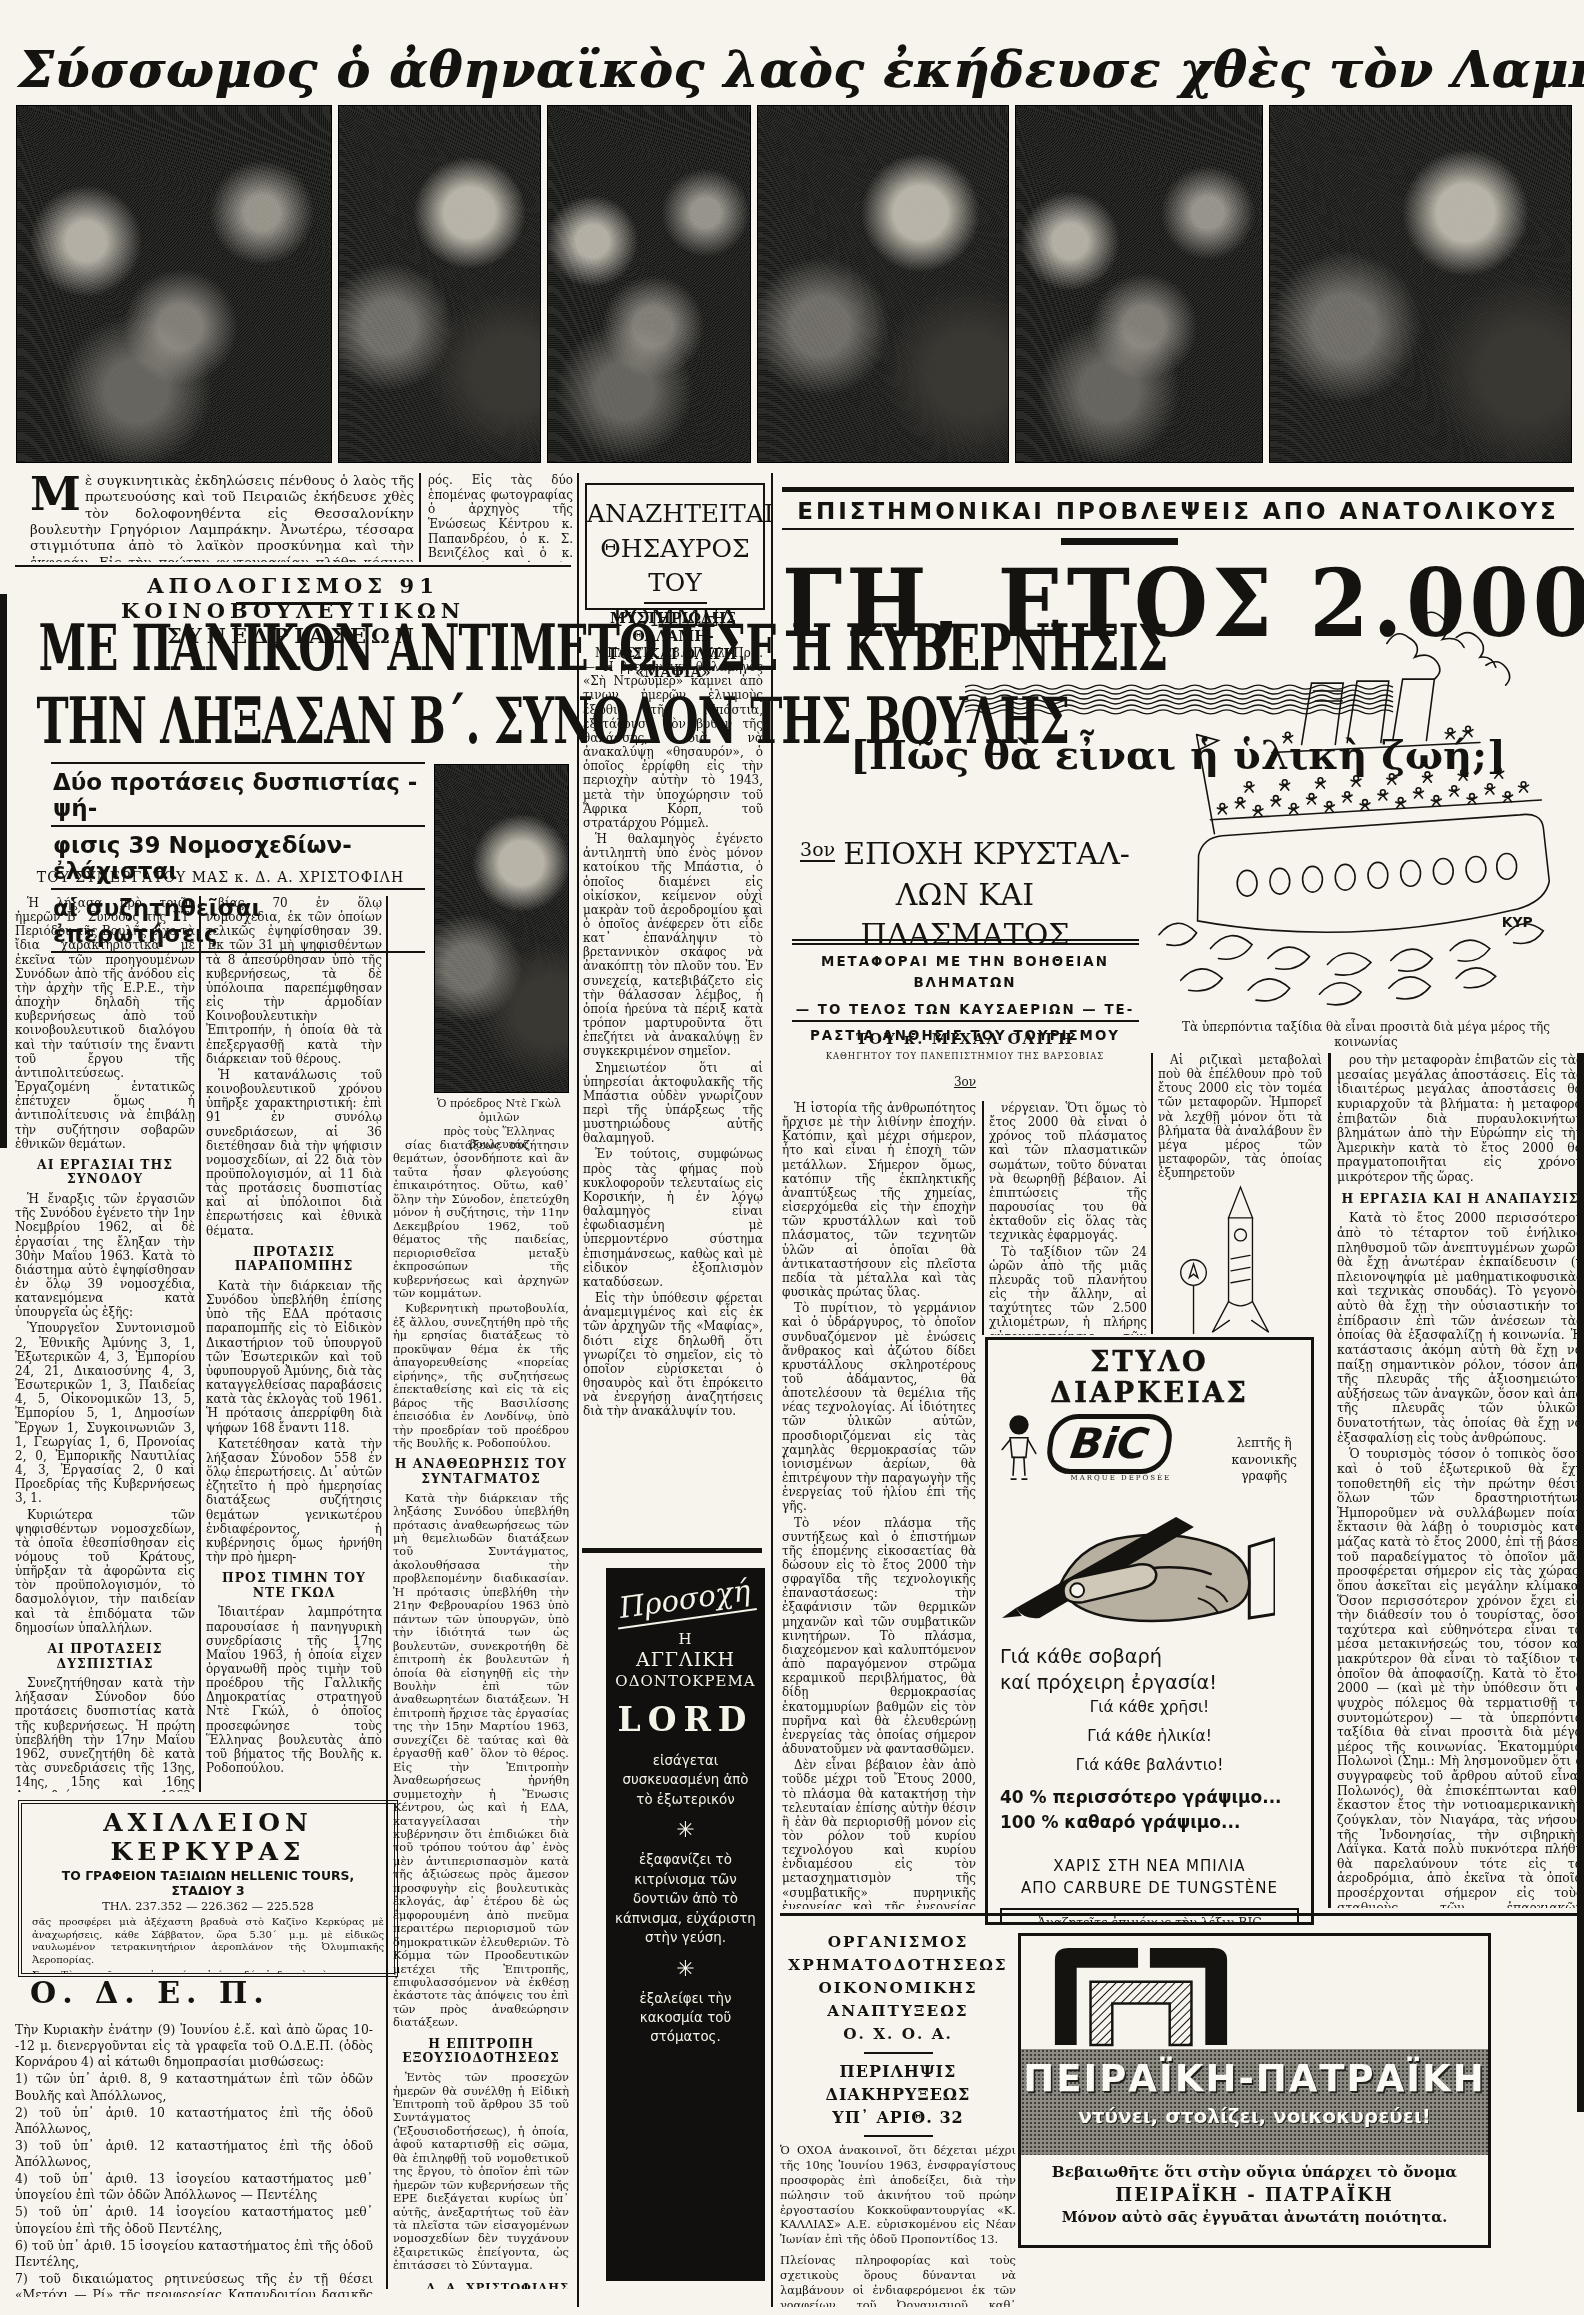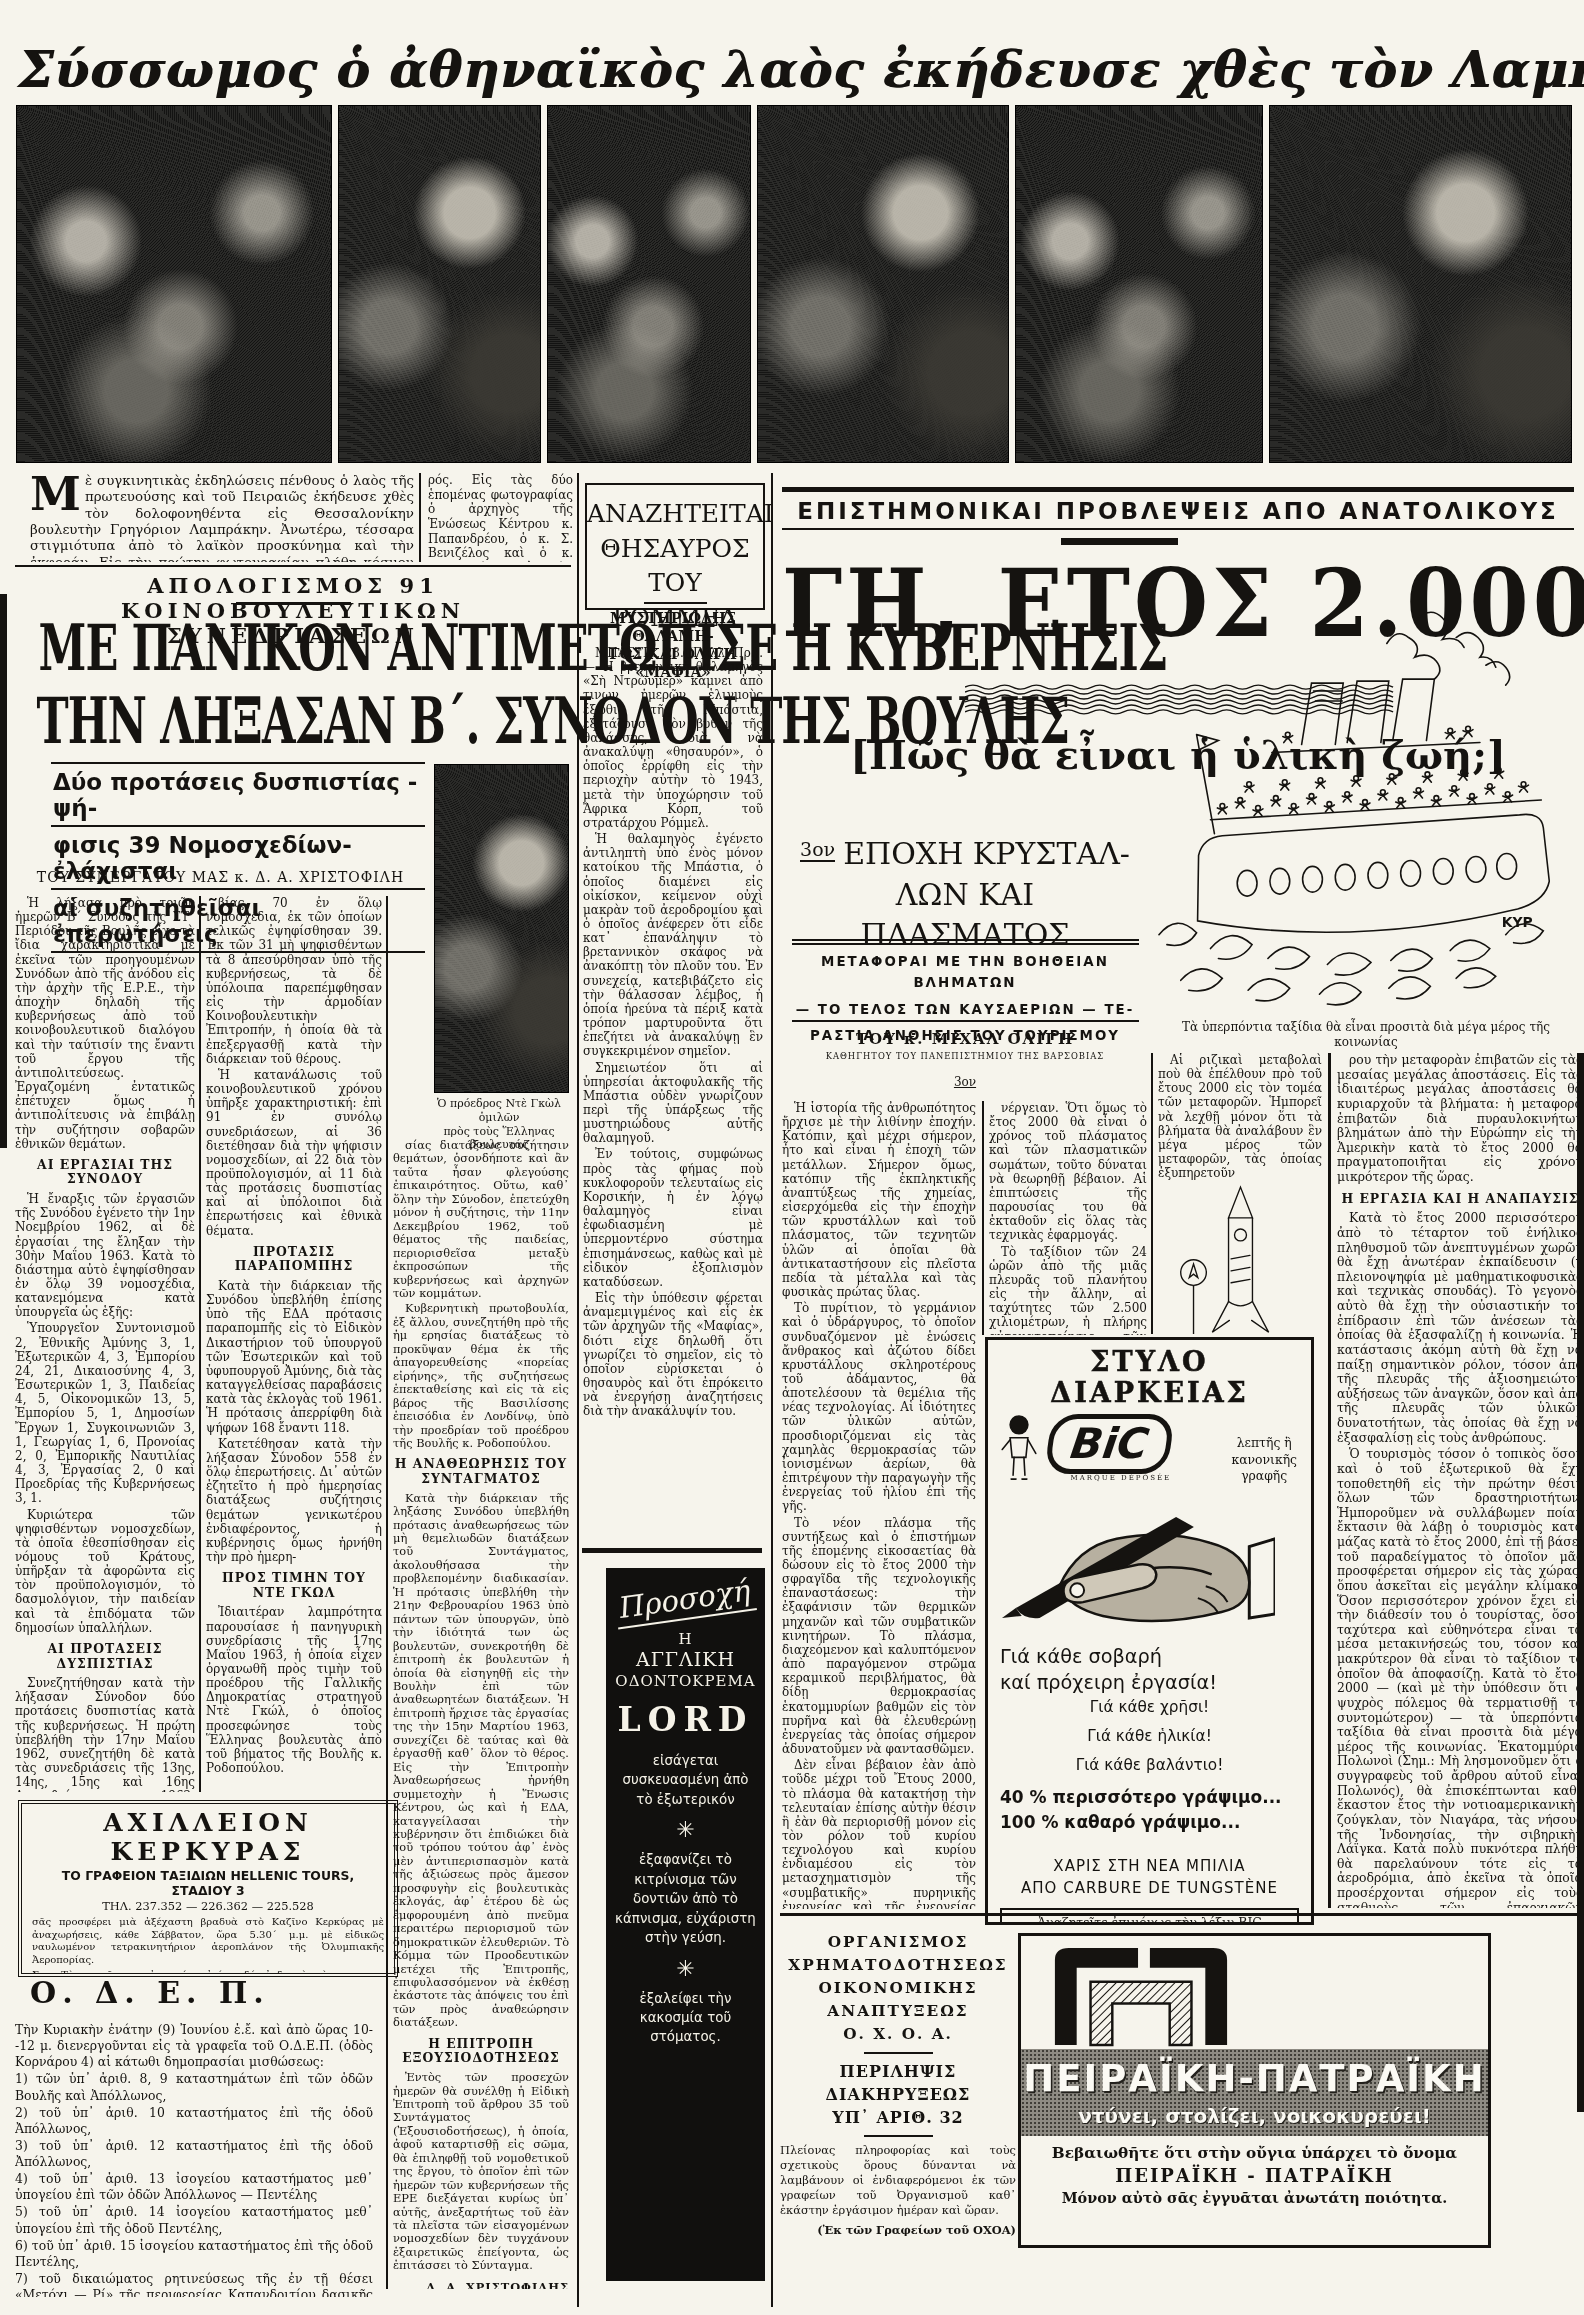--- a/index.html
+++ b/index.html
@@ -96,21 +96,21 @@
   .marque{font-size:7px;letter-spacing:2px;text-align:right;}
   .oxoa{text-align:center;overflow:hidden;}
   .oxoa .h{font-weight:bold;font-size:15.3px;letter-spacing:2px;line-height:1.5;}
   .oxoa .sub{font-weight:bold;font-size:16px;letter-spacing:1px;line-height:1.45;margin-top:6px;}
   .oxoa .minirule{width:69px;height:2px;background:#151310;margin:6px auto;}
   .oxoa .bd{font-size:11.4px;line-height:1.3;text-align:justify;margin-top:6px;}
   .oxoa .bd p.sig{text-align:right;font-weight:bold;}
   .pp{border:3.5px solid #151310;overflow:hidden;}
   .pp .band{background-color:#8e8b83;
             background-image:radial-gradient(#403e38 1.1px, transparent 1.2px);
-            background-size:4px 4px;text-align:center;color:#fbfaf4;padding:8px 0 8px;}
+            background-size:4px 4px;text-align:center;color:#fbfaf4;padding:8px 0 27px;}
   .pp .band .t{font-family:"DejaVu Sans",sans-serif;font-weight:bold;font-size:37px;letter-spacing:2px;
                text-shadow:1.5px 1.5px 0 #23211c;}
   .pp .band .tag{font-family:"DejaVu Sans",sans-serif;font-weight:bold;font-size:20px;margin-top:4px;
                  text-shadow:1px 1px 0 #23211c;}
   .pp .b1{font-weight:bold;font-size:15.3px;text-align:center;margin-top:8px;}
   .pp .b2{font-weight:bold;font-size:18px;letter-spacing:2px;text-align:center;margin-top:3px;}
   .pp .b3{font-weight:bold;font-size:14.4px;text-align:center;margin-top:3px;}
   svg{display:block;}
   .lineart{stroke:#151310;fill:none;stroke-width:1.6;stroke-linecap:round;}
 </style>
@@ -407,20 +407,21 @@
   <div class="abs oxoa" style="left:780px;top:1931px;width:236px;height:376px;">
     <div class="h">ΟΡΓΑΝΙΣΜΟΣ</div>
     <div class="h">ΧΡΗΜΑΤΟΔΟΤΗΣΕΩΣ</div>
     <div class="h">ΟΙΚΟΝΟΜΙΚΗΣ ΑΝΑΠΤΥΞΕΩΣ</div>
     <div class="h">Ο. Χ. Ο. Α.</div>
     <div class="minirule"></div>
     <div class="sub">ΠΕΡΙΛΗΨΙΣ ΔΙΑΚΗΡΥΞΕΩΣ</div>
     <div class="sub" style="margin-top:0;">ΥΠ᾽ ΑΡΙΘ. 32</div>
     <div class="minirule"></div>
     <div class="bd">
+        <p>Ὁ ΟΧΟΑ ἀνακοινοῖ, ὅτι δέχεται μέχρι τῆς 10ης Ἰουνίου 1963, ἐνσφραγίστους προσφορὰς ἐπὶ ἀποδείξει, διὰ τὴν πώλησιν τοῦ ἀκινήτου τοῦ πρώην ἐργοστασίου Κοκκοϋφαντουργίας «Κ. ΚΑΛΛΙΑΣ» Α.Ε. εὑρισκομένου εἰς Νέαν Ἰωνίαν ἐπὶ τῆς ὁδοῦ Προποντίδος 13.</p>
         <p>Πλείονας πληροφορίας καὶ τοὺς σχετικοὺς ὅρους δύνανται νὰ λαμβάνουν οἱ ἐνδιαφερόμενοι ἐκ τῶν γραφείων τοῦ Ὀργανισμοῦ καθ᾽ ἑκάστην ἐργάσιμον ἡμέραν καὶ ὥραν.</p>
         <p class="sig">(Ἐκ τῶν Γραφείων τοῦ ΟΧΟΑ)</p>
       </div>
   </div>
 
   <div class="abs bic" style="left:985px;top:1337px;width:299px;height:570px;">
     <div class="t">ΣΤΥΛΟ ΔΙΑΡΚΕΙΑΣ</div>
     <div style="display:flex;align-items:flex-start;gap:10px;margin-top:6px;">
       <svg width="38" height="73" viewBox="0 0 38 74">
         <g class="lineart" stroke-width="2">

